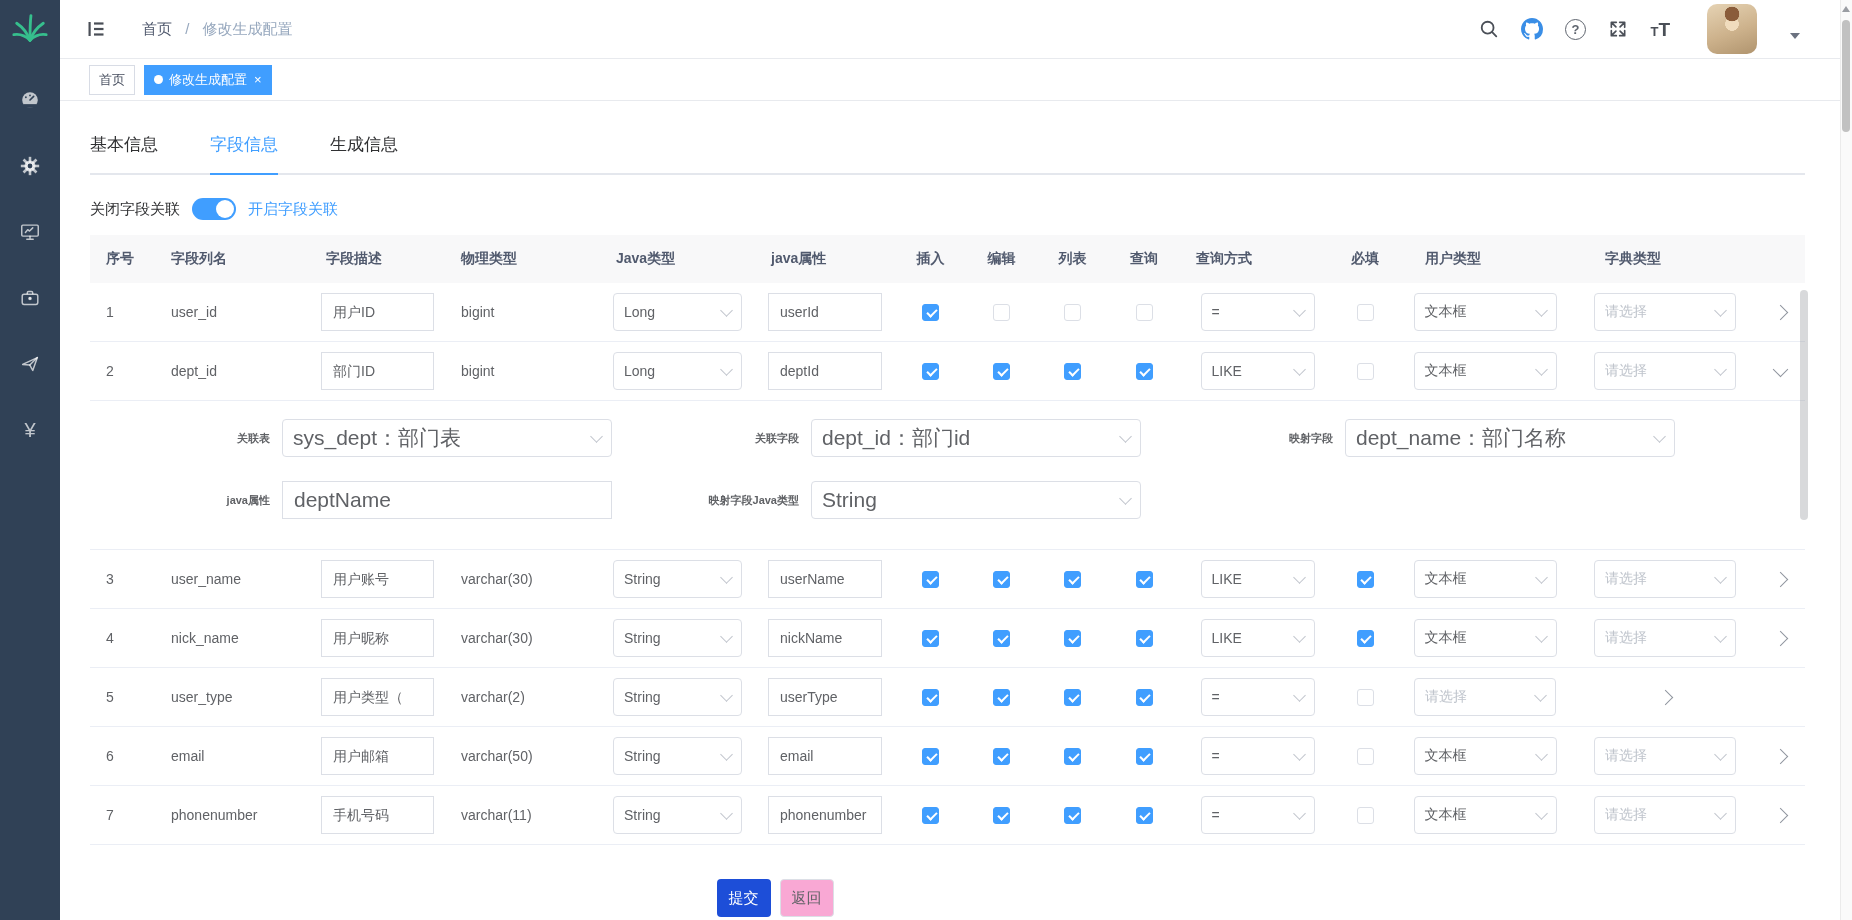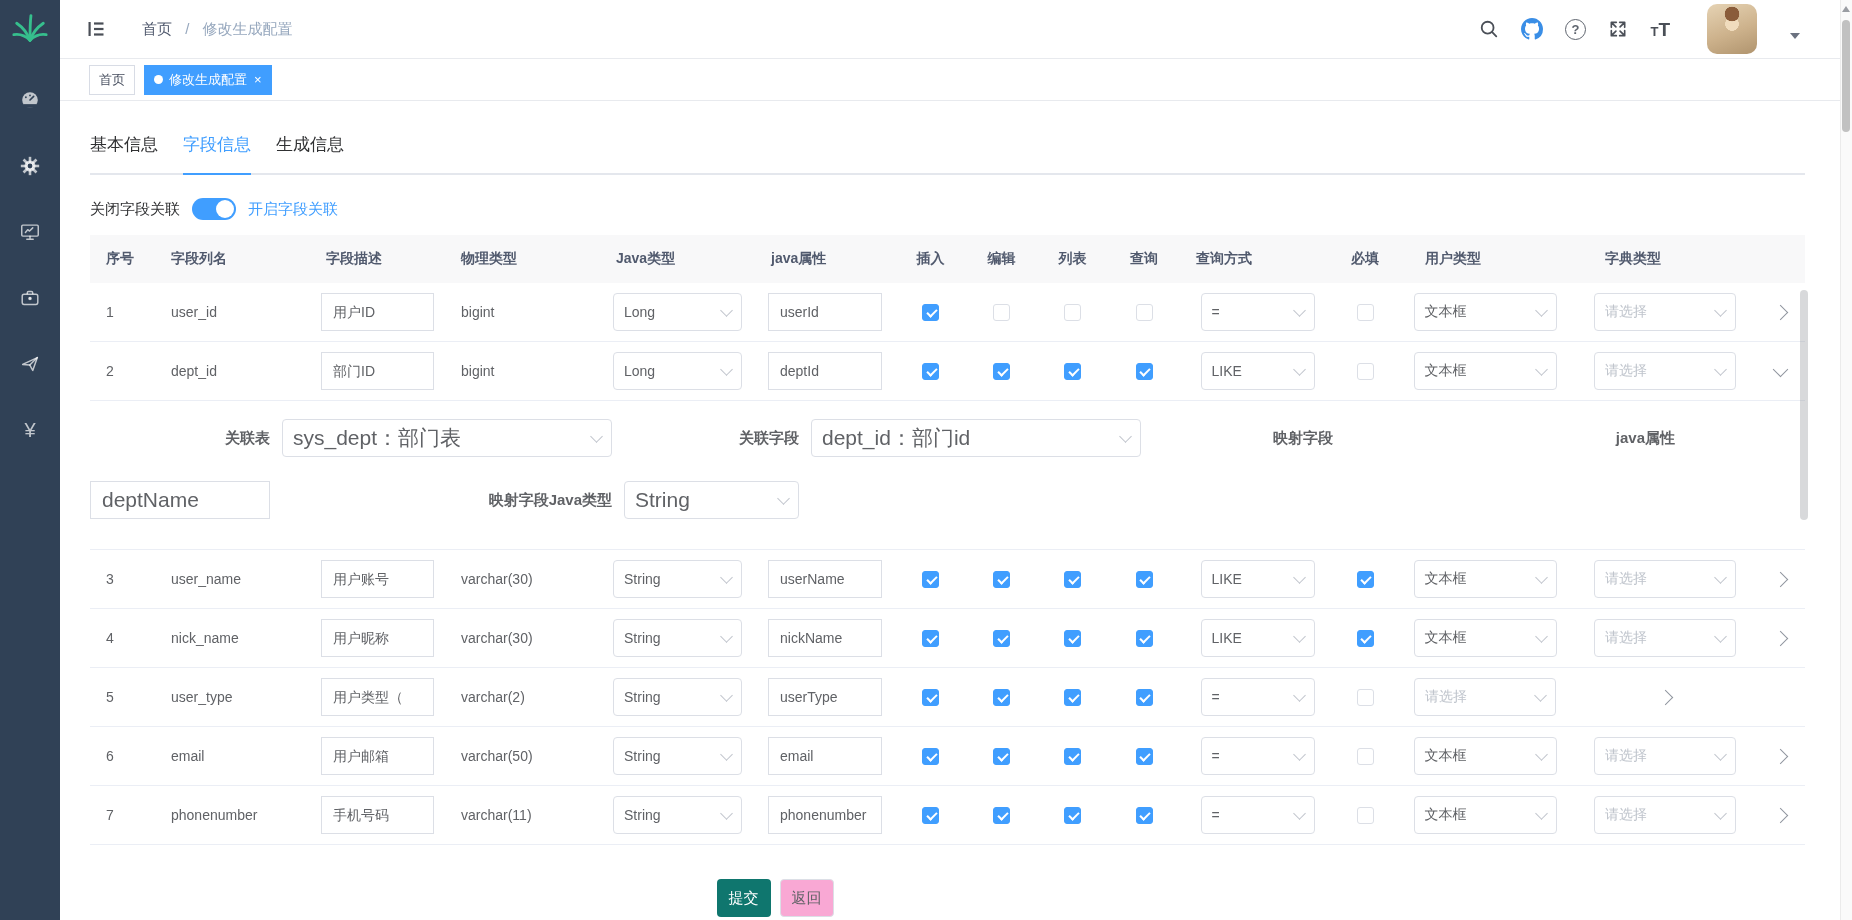--- a/index.html
+++ b/index.html
@@ -40,21 +40,21 @@
   
   .tags{height:41px;display:flex;align-items:center;padding-left:29px;gap:9px;border-bottom:1px solid #e8eaee;background:#fff}
   .tag{height:30px;box-sizing:border-box;border:1px solid #d8dce5;background:#fff;padding:0 9px;font-size:13px;
        color:#495060;display:inline-flex;align-items:center;cursor:pointer}
   .tag.active{background:#409eff;border-color:#409eff;color:#fff}
   .tag .dot{width:9px;height:9px;border-radius:50%;background:#fff;margin-right:6px}
   .tag .x{margin-left:7px;font-style:normal;font-size:13px;cursor:pointer}
 
   
   .content{padding:28px 0 0 30px}
-  .tabs{display:flex;gap:25px;width:1715px;height:44px;border-bottom:2px solid #e4e7ed}
+  .tabs{display:flex;gap:52px;width:1715px;height:44px;border-bottom:2px solid #e4e7ed}
   .tab{font-size:17px;color:#303133;line-height:32px;position:relative;cursor:pointer}
   .tab.active{color:#409eff}
   .tab.active::after{content:"";position:absolute;left:0;right:0;bottom:-2px;height:2px;background:#409eff}
 
   .toggle-row{margin-top:16px;height:36px;display:flex;align-items:center;font-size:15px;color:#303133}
   .switch{width:44px;height:22px;border-radius:11px;background:#409eff;margin-left:12px;position:relative;cursor:pointer}
   .switch .knob{position:absolute;right:2px;top:2px;width:18px;height:18px;border-radius:50%;background:#fff}
   .on-label{margin-left:12px;color:#409eff}
 
   
@@ -88,27 +88,27 @@
   .cb.on::after{content:"";position:absolute;left:5.5px;top:2.5px;width:4px;height:8px;
                 border:solid #fff;border-width:0 2px 2px 0;transform:rotate(45deg)}
 
   .expand{width:10px;height:10px;border-right:1.6px solid #8f959e;border-bottom:1.6px solid #8f959e;
           transform:rotate(-45deg);cursor:pointer}
   .expand.open{transform:rotate(45deg);margin-top:-4px}
 
   
   #link-panel{border-bottom:1px solid #ebeef5;padding:18px 0 30px}
   .lp-grid{display:grid;grid-template-columns:180px 330px 175px 330px 180px 330px;column-gap:12px;row-gap:24px;align-items:center}
-  .lp-label{font-weight:bold;font-size:15px;color:#606266;text-align:right;white-space:nowrap}
+  .lp-label{font-weight:bold;font-size:11px;color:#606266;text-align:right;white-space:nowrap}
   .lp-grid .sel,.lp-grid .inp{width:100%;font-size:21px}
 
   
   .footer{width:1370px;display:flex;justify-content:center;gap:9px;margin-top:34px}
   .btn{height:38px;padding:0 11px;border-radius:4px;font-size:15px;border:1px solid transparent;cursor:pointer;font-family:inherit}
-  .btn.primary{background:#0f766e;color:#fff}
+  .btn.primary{background:#1d4ed8;color:#fff}
   .btn.plain{background:#f9a8d4;border-color:#dcdfe6;color:#606266}
 
   
   .tbl-scroll{position:absolute;left:1740px;top:290px;width:8px;height:230px;border-radius:4px;background:rgba(144,147,153,.35);cursor:pointer}
   .page-scroll{position:fixed;right:0;top:0;width:11px;height:920px;background:#fafafa;border-left:1px solid #ebebeb;z-index:50}
   .page-arrow{position:absolute;top:6px;left:1px;width:0;height:0;border-left:4.5px solid transparent;
               border-right:4.5px solid transparent;border-bottom:6px solid #9a9da3}
   .page-thumb{position:absolute;left:1px;top:20px;width:8px;height:112px;border-radius:4px;background:#c1c1c1;cursor:pointer}
 </style>
 </head>
@@ -384,20 +384,24 @@
               <div class="sel">
                   <span>sys_dept：部门表</span>
                   <i class="chev"></i>
                 </div>
               <div class="lp-label">关联字段</div>
               <div class="sel">
                   <span>dept_id：部门id</span>
                   <i class="chev"></i>
                 </div>
               <div class="lp-label">映射字段</div>
+              <div class="sel">
+                  <span>dept_name：部门名称</span>
+                  <i class="chev"></i>
+                </div>
 
               <div class="lp-label">java属性</div>
               <div class="inp">deptName</div>
               <div class="lp-label">映射字段Java类型</div>
               <div class="sel">
                   <span>String</span>
                   <i class="chev"></i>
                 </div>
               <div></div>
                 <div></div>

